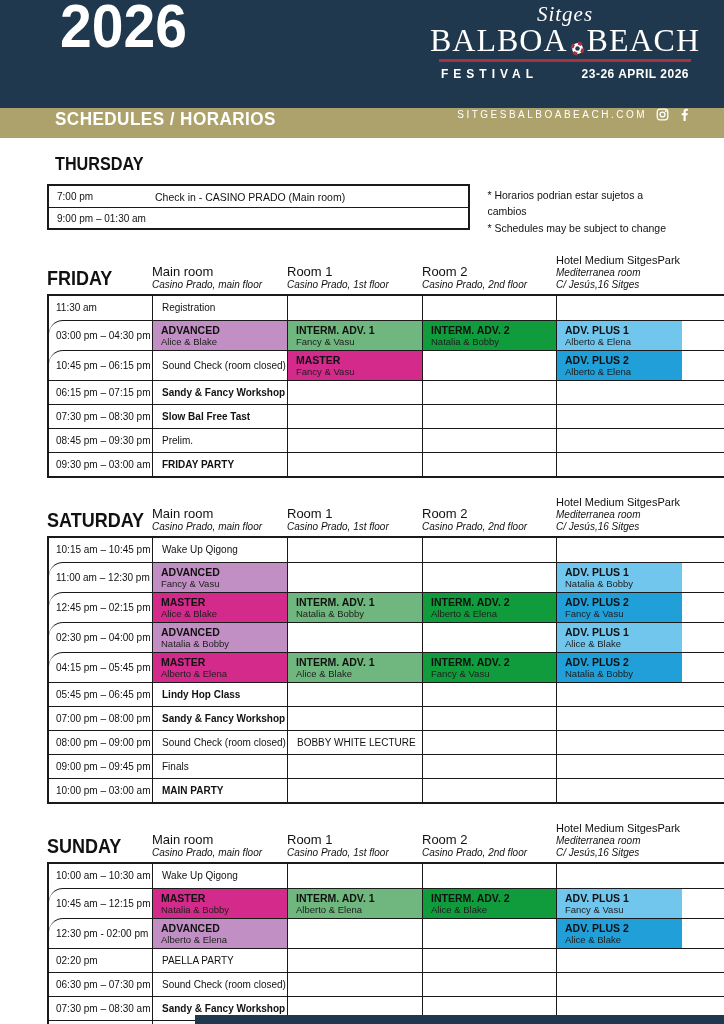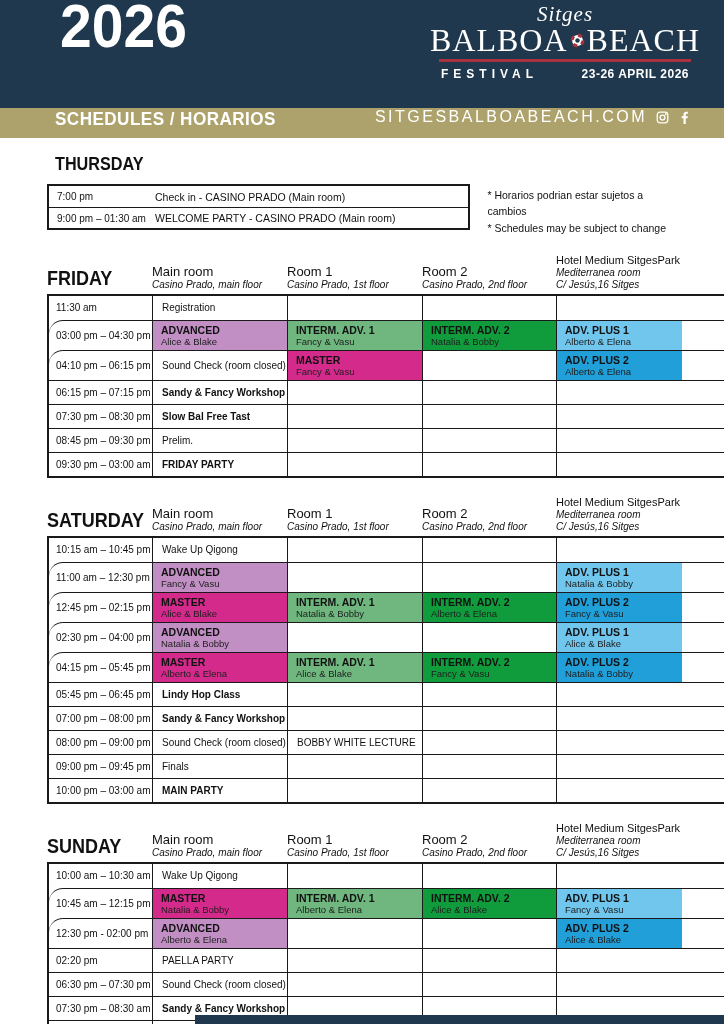--- a/index.html
+++ b/index.html
@@ -16,39 +16,39 @@
     font-size:62px; font-weight:bold; letter-spacing:0px;
     transform:scaleX(.92); transform-origin:left top;
   }
   .logo { position:absolute; right:33px; top:4px; width:252px; color:#fff; text-align:center; }
   .logo-script {
     font-family:"Liberation Serif", serif; font-style:italic; font-size:21px;
     line-height:20px; letter-spacing:1px;
   }
   .logo-main {
     font-family:"Liberation Serif", serif; font-size:32px; line-height:32px;
-    letter-spacing:1px; display:flex; align-items:center; justify-content:center; gap:1px;
+    letter-spacing:1px; display:flex; align-items:flex-end; justify-content:center; gap:1px;
     white-space:nowrap;
   }
   .buoy { width:15px; height:15px; flex:0 0 auto; margin:0 1px; }
   .logo-rule { height:3px; background:var(--red); margin:3px 0 5px; }
   .logo-bottom { display:flex; justify-content:space-between; align-items:center; padding:0 2px; }
   .logo-festival { font-size:12px; font-weight:bold; letter-spacing:5px; }
   .logo-dates { font-size:12px; font-weight:bold; letter-spacing:.5px; }
   
   .goldbar {
     height:30px; background:var(--gold); display:flex; align-items:flex-start;
     justify-content:space-between; padding:0 33px 0 55px;
   }
   .goldbar-title {
     color:#fff; font-weight:bold; font-size:19px; letter-spacing:.5px;
     transform:scaleX(.9); transform-origin:left center; white-space:nowrap;
   }
   .goldbar-right { display:flex; align-items:center; gap:9px; }
-  .website { color:#fff; font-size:16px; letter-spacing:2.5px; text-decoration:none;margin-left:30px; }
+  .website { color:#fff; font-size:10px; letter-spacing:2.5px; text-decoration:none;margin-left:30px; }
   .soc { width:13px; height:13px; display:block; }
   
   .content { padding:12px 40px 0 47px; }
   .section-title {
     font-size:18px; font-weight:bold; letter-spacing:0;
     transform:scaleX(.9); transform-origin:left bottom; white-space:nowrap;
   }
   .thu-title { margin:4px 0 9px 8px; }
   .thu-wrap { display:flex; align-items:flex-start; }
   .thu-table { width:426px; border:2px solid var(--line); }
@@ -127,21 +127,20 @@
 
     <div class="section-title thu-title">THURSDAY</div>
     <div class="thu-wrap">
       <div class="thu-table" id="thu-table">
           <div class="thu-row">
             <div class="thu-time">7:00 pm</div>
             <div class="thu-event">Check in - CASINO PRADO (Main room)</div>
           </div>
           <div class="thu-row">
             <div class="thu-time">9:00 pm – 01:30 am</div>
-            <div class="thu-event">WELCOME PARTY - CASINO PRADO (Main room)</div>
           </div>
         </div>
       <div class="notes" id="notes">
           <div class="note-line">* Horarios podrian estar sujetos a cambios</div>
           <div class="note-line">* Schedules may be subject to change</div>
         </div>
     </div>
 
     <div id="days">
         <div class="day">
@@ -186,21 +185,21 @@
               <div class="tcell cls" style="background: rgb(16, 156, 60);">
                 <div class="cname">INTERM. ADV. 2</div>
                 <div class="cteach">Natalia &amp; Bobby</div>
               </div>
               <div class="tcell cls" style="background: rgb(112, 198, 236);">
                 <div class="cname">ADV. PLUS 1</div>
                 <div class="cteach">Alberto &amp; Elena</div>
               </div>
             </div>
             <div class="trow tall">
-              <div class="tcell time">04:10 pm – 06:15 pm</div>
+              <div class="tcell time">10:45 pm – 06:15 pm</div>
               <div class="tcell ev">Sound Check (room closed)</div>
               <div class="tcell cls" style="background: rgb(212, 42, 140);">
                 <div class="cname">MASTER</div>
                 <div class="cteach">Fancy &amp; Vasu</div>
               </div>
               <div class="tcell"></div>
               <div class="tcell cls" style="background: rgb(33, 159, 217);">
                 <div class="cname">ADV. PLUS 2</div>
                 <div class="cteach">Alberto &amp; Elena</div>
               </div>

